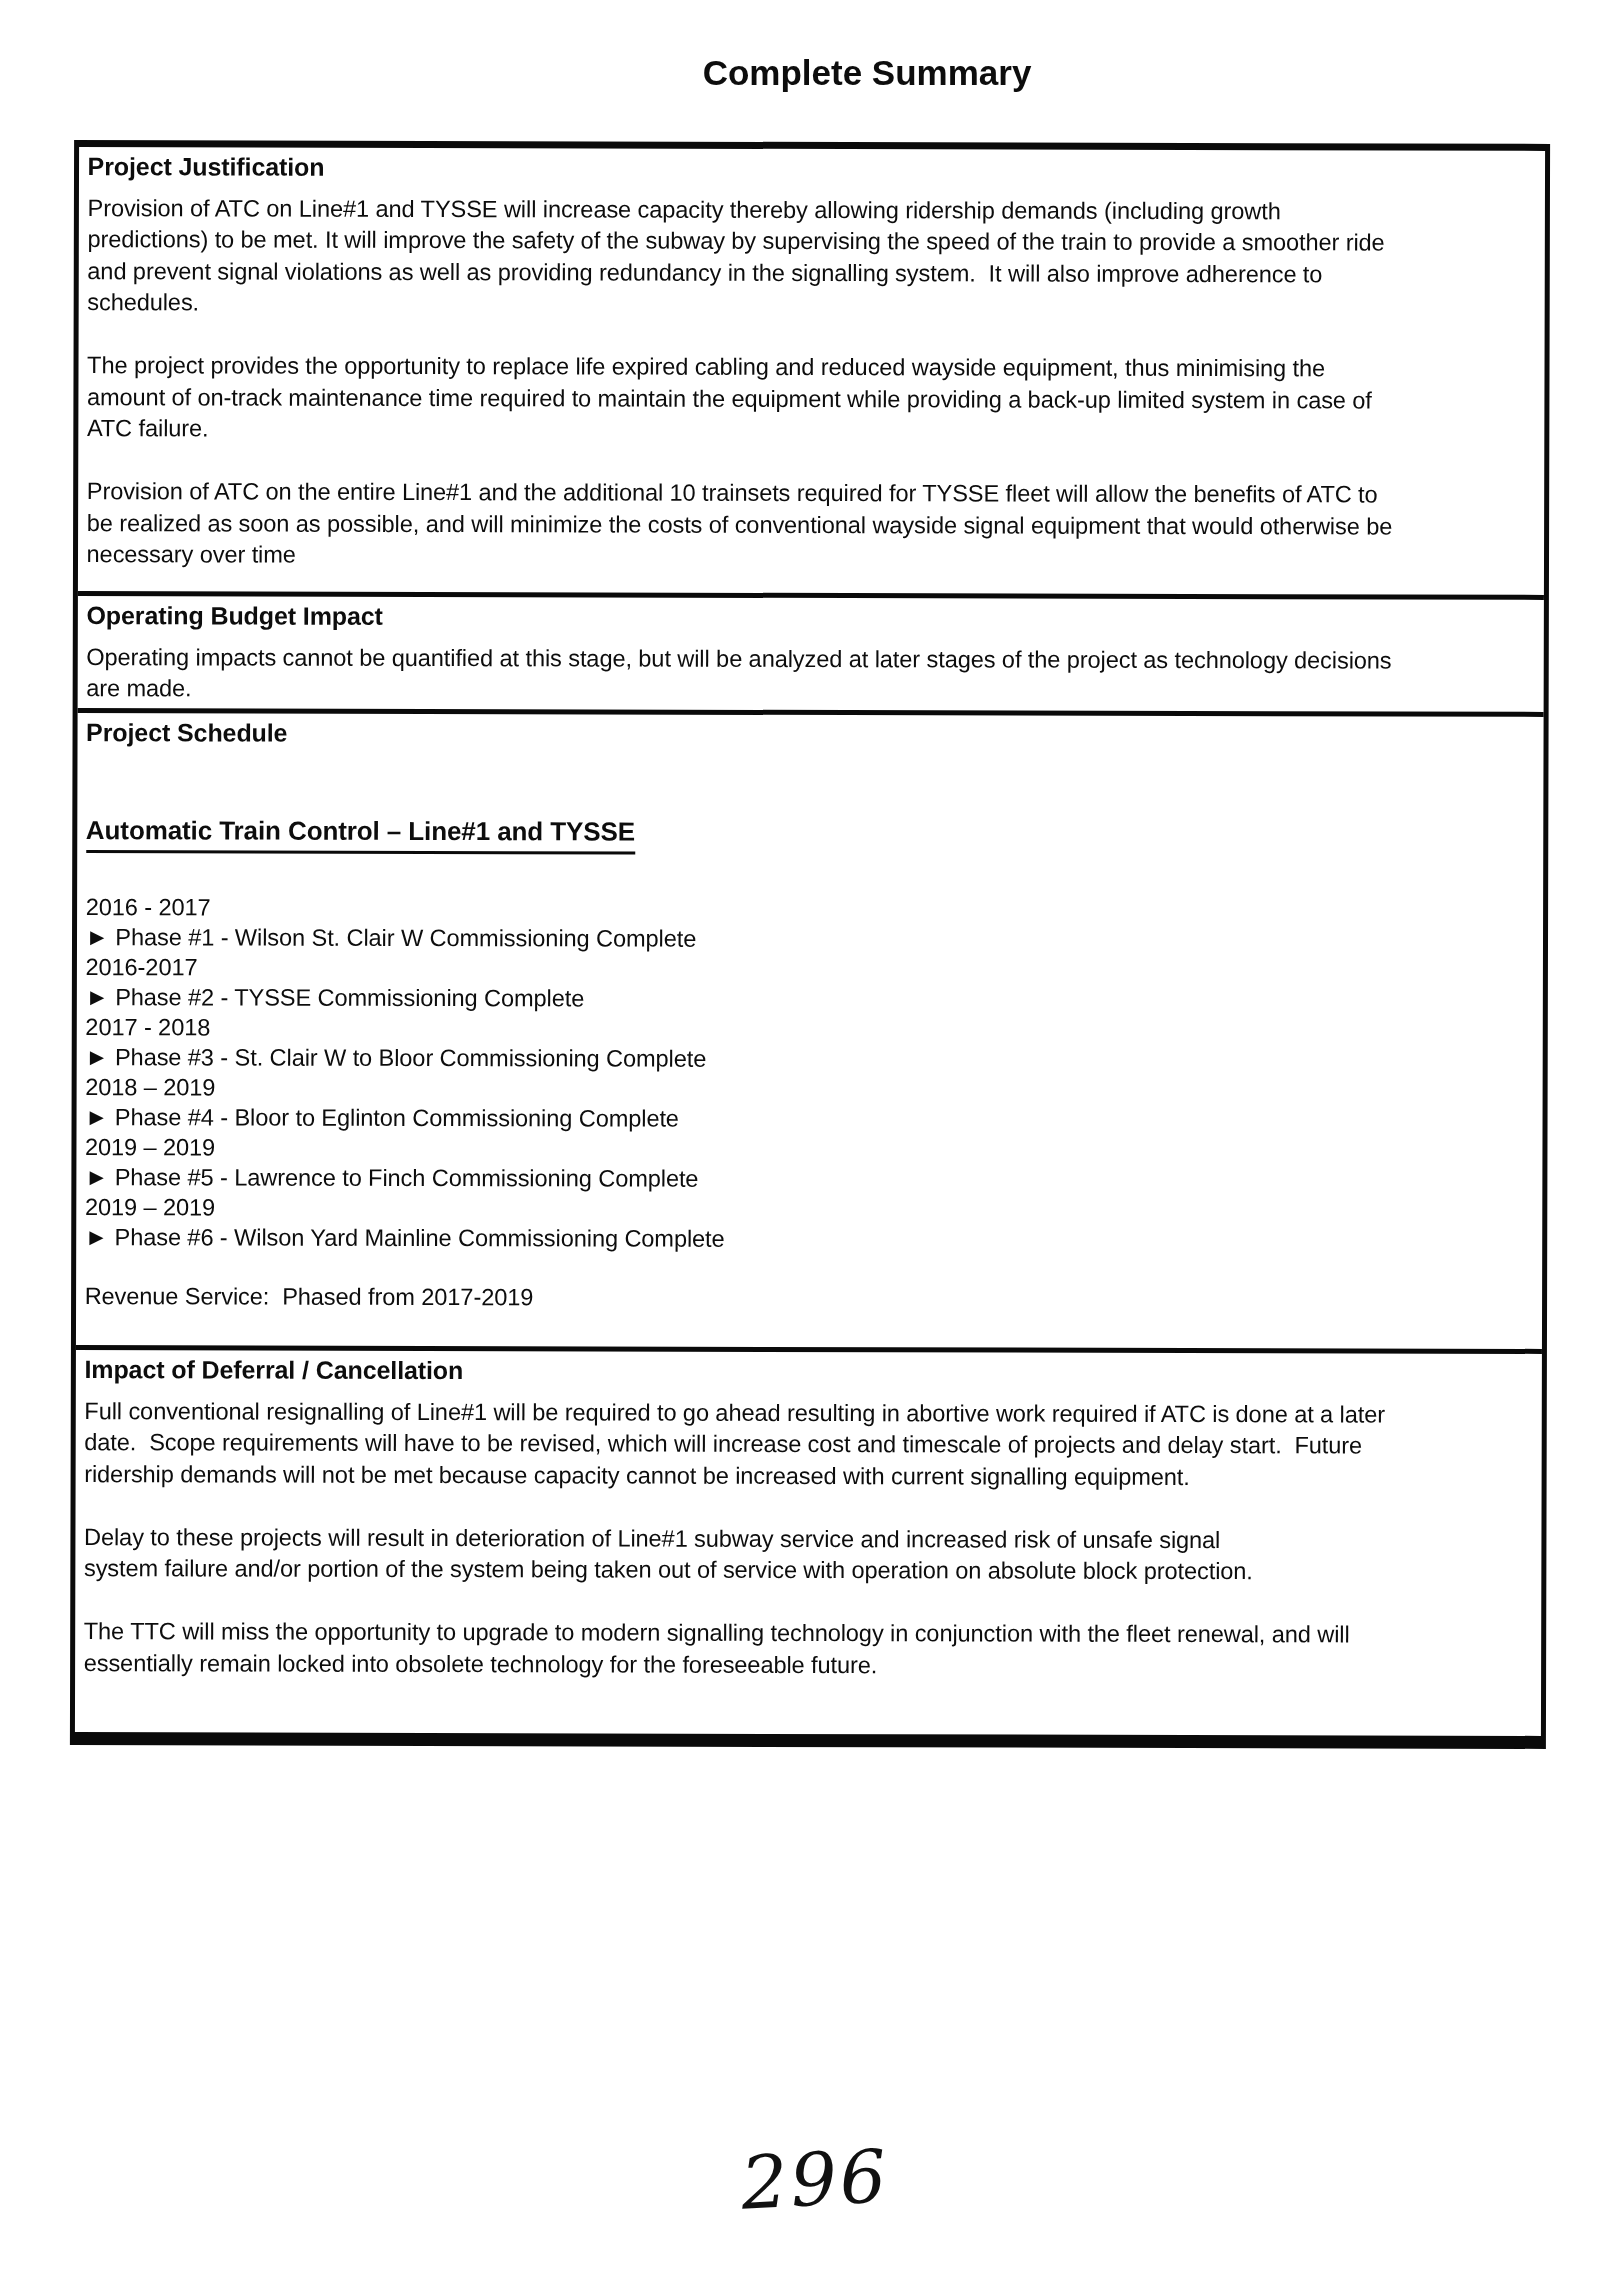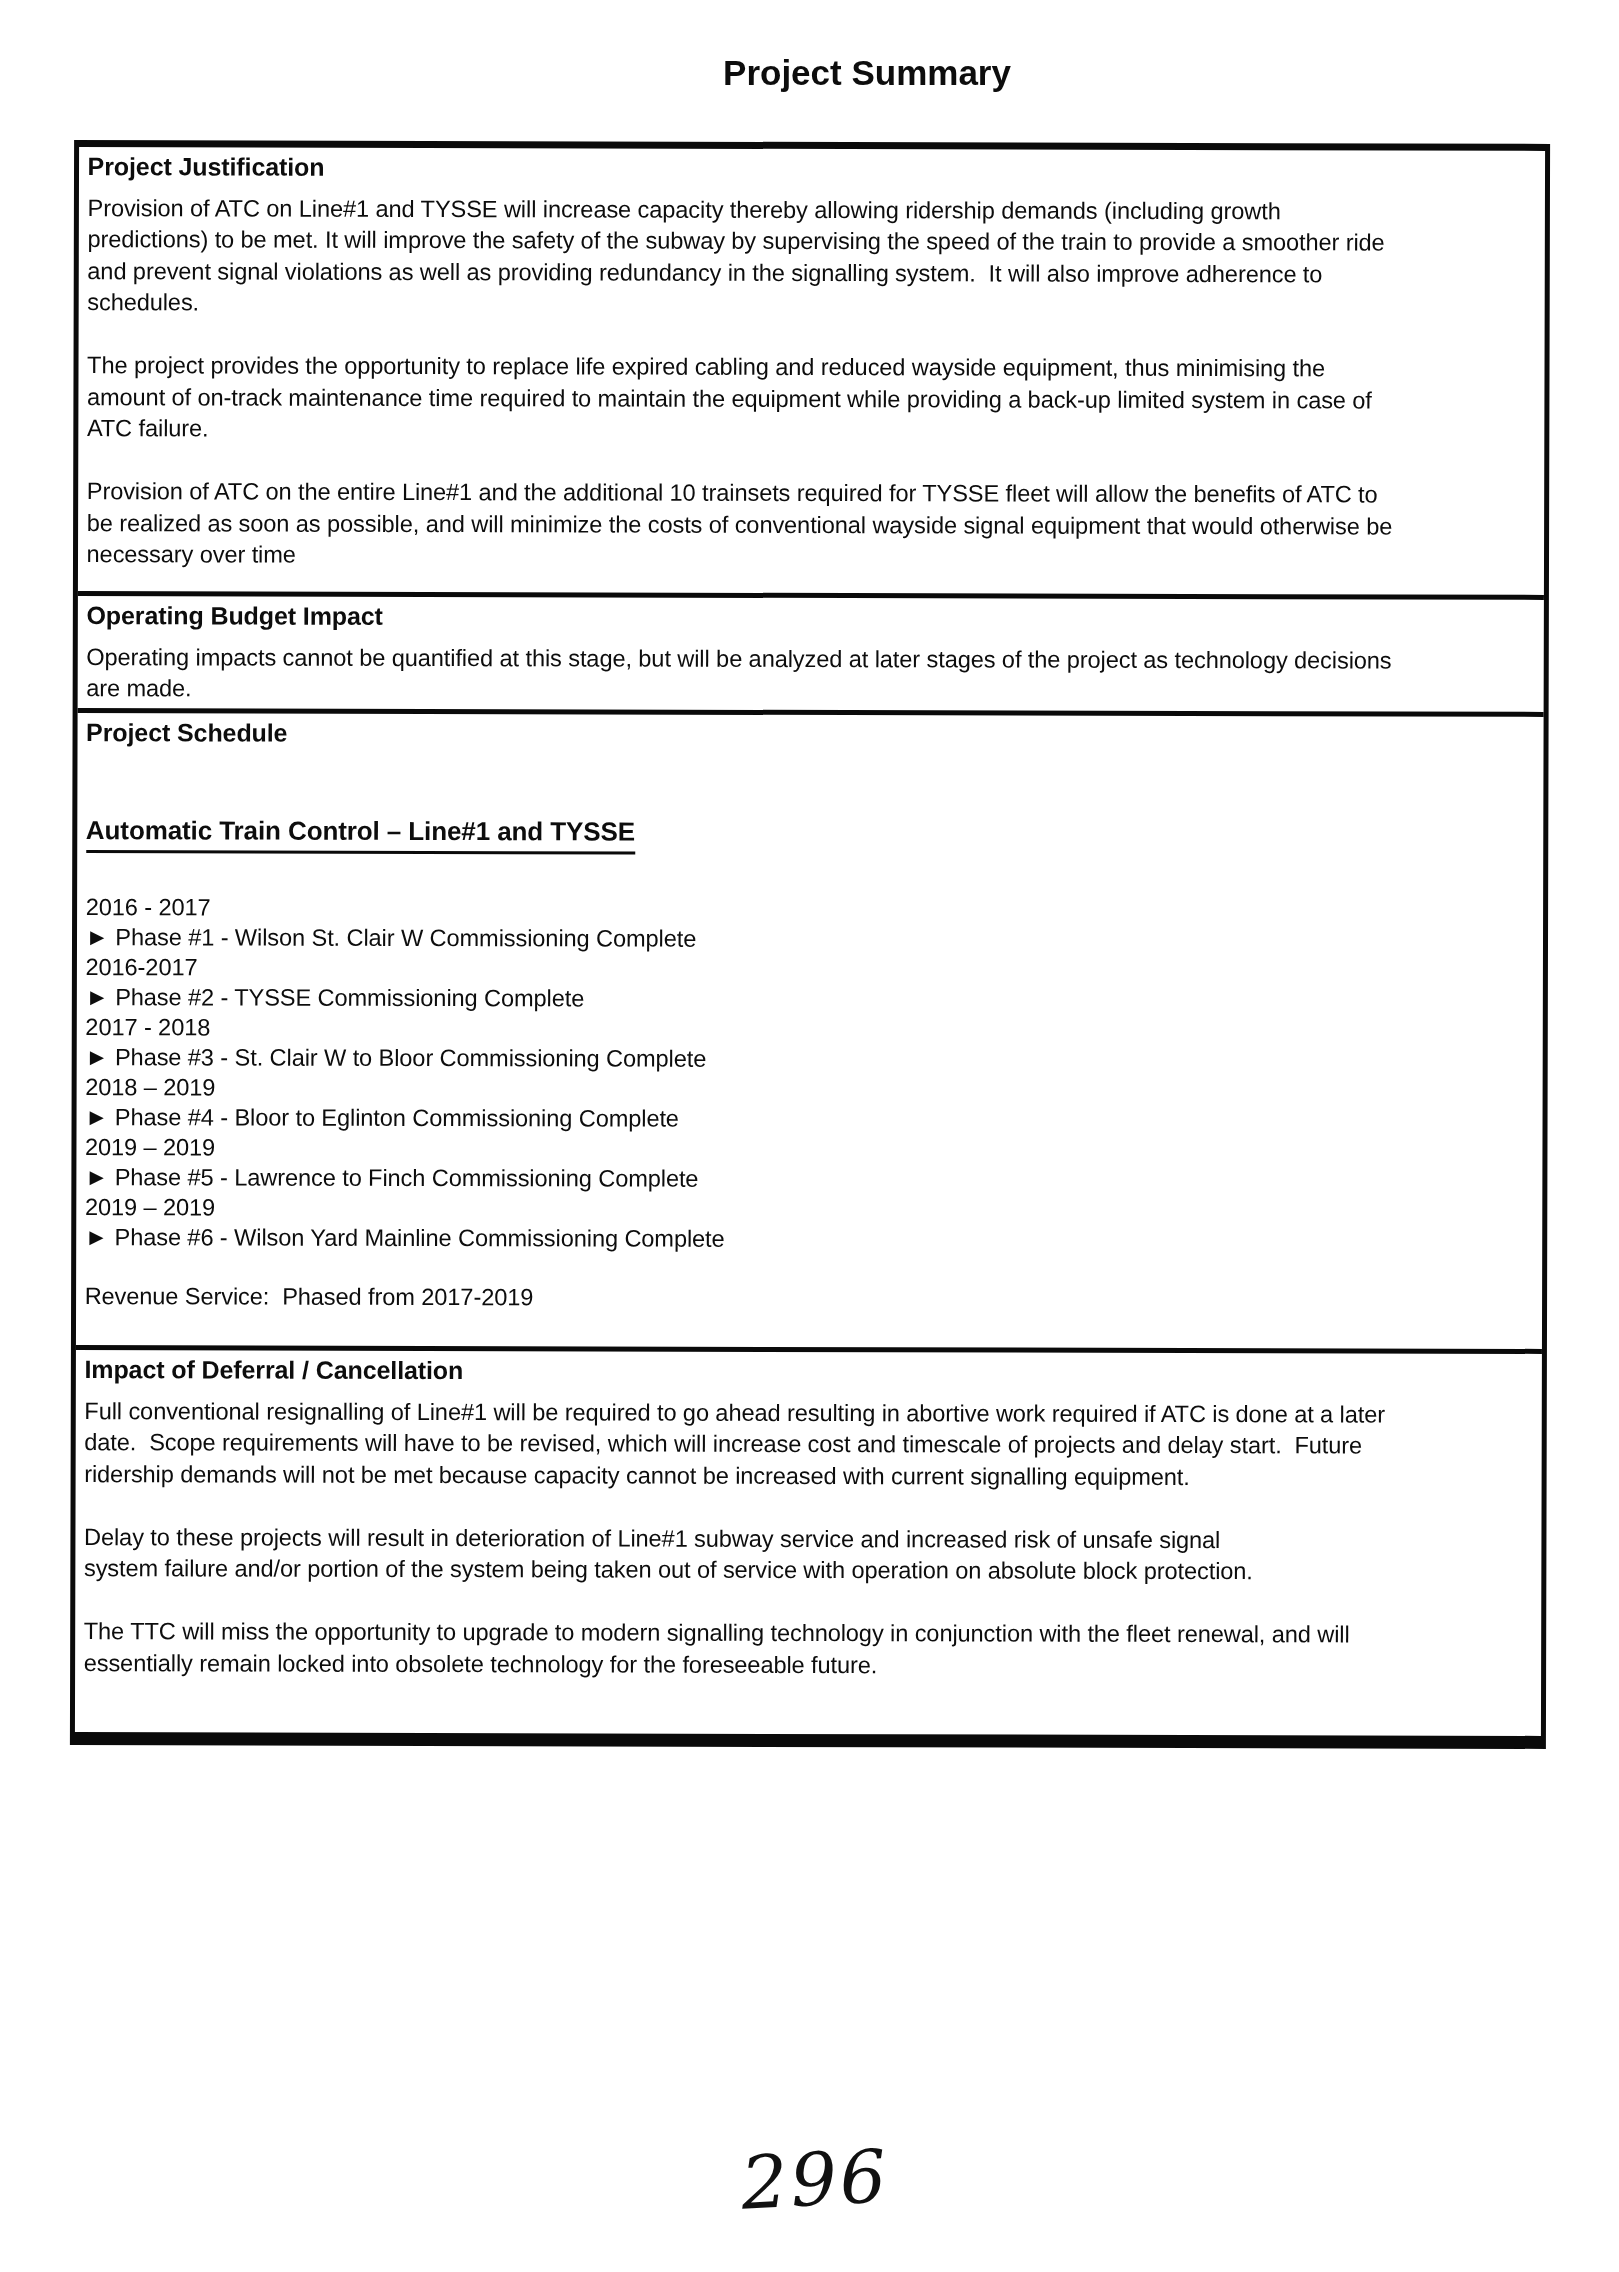--- a/index.html
+++ b/index.html
@@ -104,21 +104,21 @@
     font-weight: 400;
     color: #111111;
     transform: rotate(-3deg);
     letter-spacing: 2.9px;
   }
 </style>
 </head>
 <body>
 
 <div class="title-wrap">
-  <span class="title-text">Project Summary</span>
+  <span class="title-text">Complete Summary</span>
 </div>
 
 <div class="doc">
 
   <section class="sec s1">
     <h2 class="sec-heading">Project Justification</h2>
     <p class="body-text">Provision of ATC on Line#1 and TYSSE will increase capacity thereby allowing ridership demands (including growth
 predictions) to be met. It will improve the safety of the subway by supervising the speed of the train to provide a smoother ride
 and prevent signal violations as well as providing redundancy in the signalling system. &nbsp;It will also improve adherence to
 schedules.</p>

